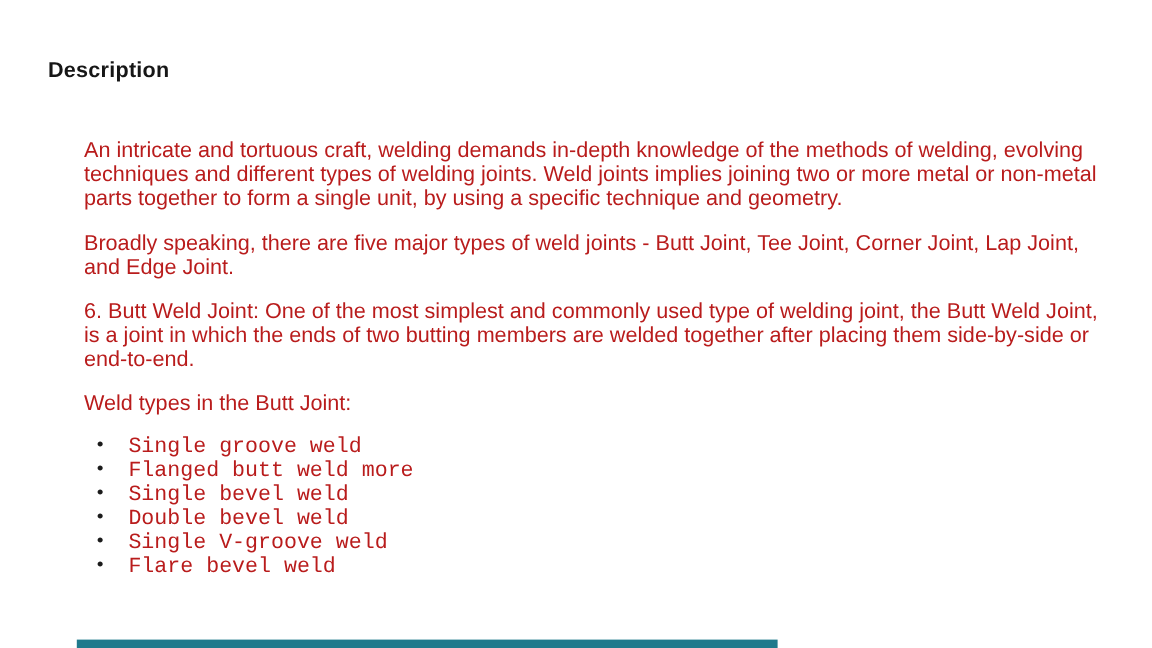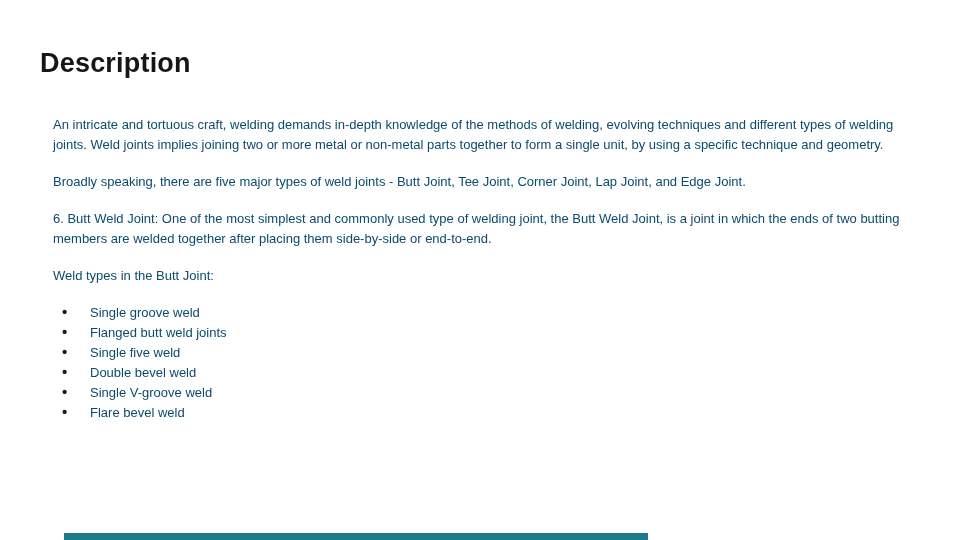--- a/index.html
+++ b/index.html
@@ -12,40 +12,41 @@
   }
   .slide {
     position: absolute;
     inset: 0;
     background: #ffffff;
   }
   .slide-title {
     position: absolute;
     left: 40px;
     top: 48px;
-    font-size: 27px;
+    font-size: 18px;
     font-weight: 700;
     color: #161616;
     letter-spacing: 0.2px;
   }
   .slide-body {
     position: absolute;
-    left: 53px;
+    left: 70px;
     top: 115px;
     width: 852px;
-    font-size: 13px;
+    font-size: 18px;
     line-height: 20px;
-    color: #0c4a6e;
+    color: #b91c1c;
   }
   .slide-body p {
     margin-bottom: 17px;
   }
   .weld-types-list {
     list-style: none;
     margin-top: 1px;
+    font-family: Liberation Mono, monospace;
   }
   .weld-types-list li {
     position: relative;
     padding-left: 37px;
     line-height: 20px;
   }
   .weld-types-list li::before {
     content: "\2022";
     position: absolute;
     left: 9px;
@@ -76,22 +77,22 @@
 
     <p>Broadly speaking, there are five major types of weld joints - Butt Joint, Tee Joint, Corner Joint, Lap Joint, and Edge Joint.</p>
 
 
     <p>6. Butt Weld Joint: One of the most simplest and commonly used type of welding joint, the Butt Weld Joint, is a joint in which the ends of two butting members are welded together after placing them side-by-side or end-to-end.</p>
 
     <p>Weld types in the Butt Joint:</p>
 
     <ul class="weld-types-list">
       <li>Single groove weld</li>
-      <li>Flanged butt weld joints</li>
-      <li>Single five weld</li>
+      <li>Flanged butt weld more</li>
+      <li>Single bevel weld</li>
       <li>Double bevel weld</li>
       <li>Single V-groove weld</li>
       <li>Flare bevel weld</li>
     </ul>
 
   </div>
 
   <div class="accent-bar"></div>
 
 </div>

